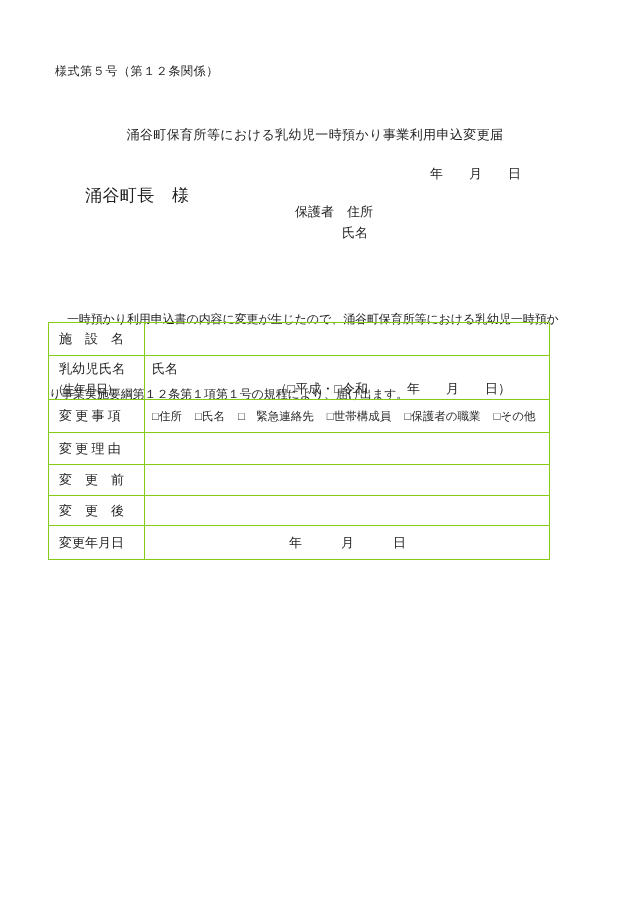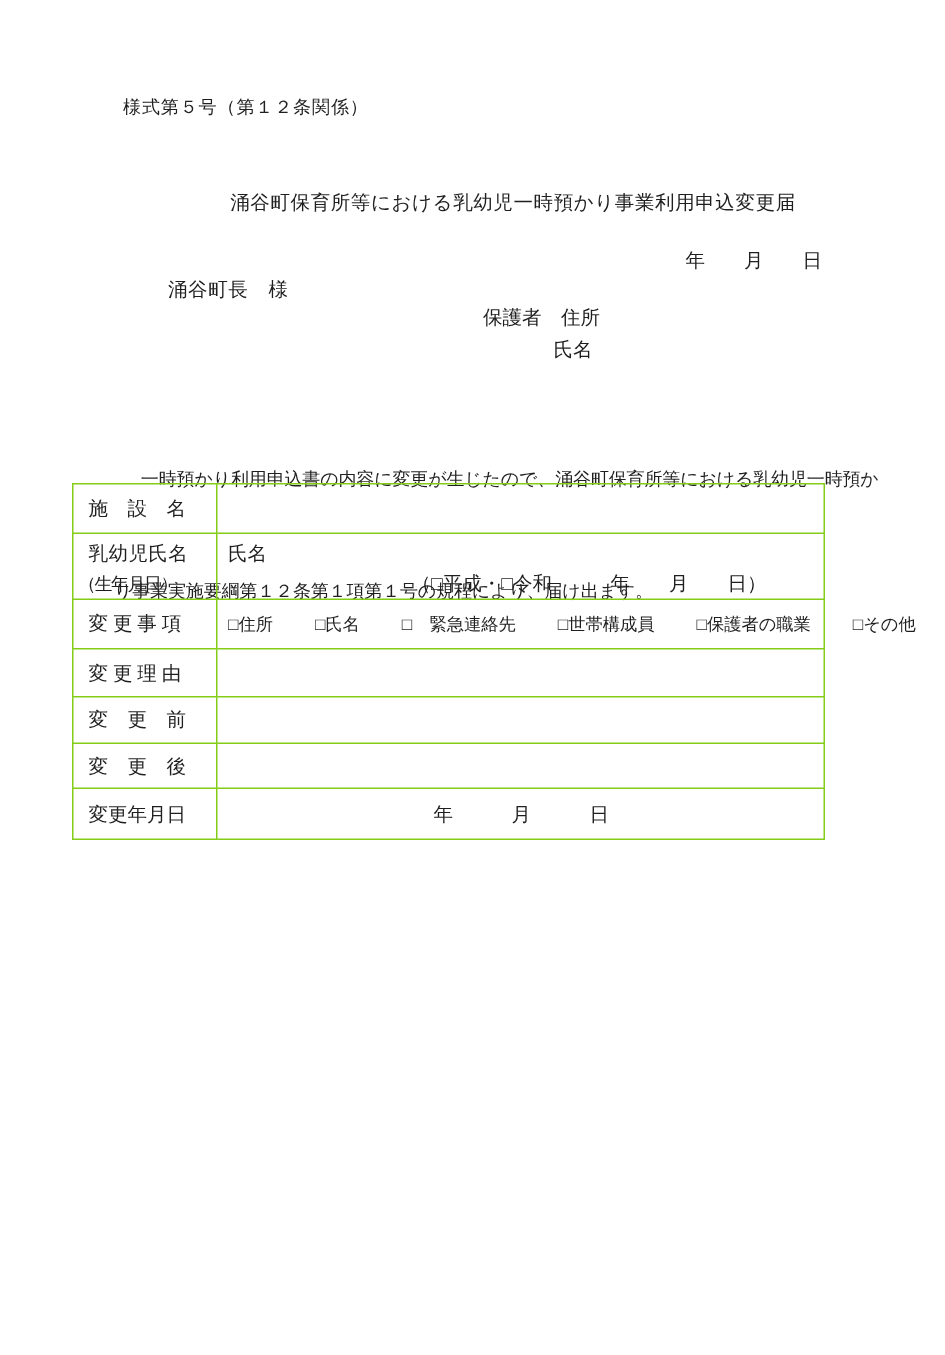--- a/index.html
+++ b/index.html
@@ -5,25 +5,25 @@
   html, body { margin: 0; padding: 0; background: #ffffff; }
   .page {
     position: relative;
     width: 630px;
     height: 903px;
     background: #ffffff;
     font-family: "Liberation Serif", "DejaVu Serif", serif;
     color: #1f1f1f;
     overflow: hidden;
   }
-  .abs { position: absolute; white-space: pre; margin-left: 27px; }
+  .abs { position: absolute; white-space: pre; }
   .form-number { left: 55px; top: 63px; font-size: 12px; letter-spacing: 0.6px; }
   .doc-title { left: 0; top: 126px; width: 100%; text-align: center; font-size: 13px; letter-spacing: 0.4px; }
   .date-line { left: 430px; top: 165px; font-size: 13px; }
-  .addressee { left: 85px; top: 184px; font-size: 13px; letter-spacing: 0.4px; }
+  .addressee { left: 85px; top: 184px; font-size: 17px; letter-spacing: 0.4px; }
   .guardian-address { left: 295px; top: 203px; font-size: 13px; }
   .guardian-name { left: 342px; top: 224px; font-size: 13px; }
   .body-par { left: 49px; top: 257px; width: 512px; font-size: 12px; line-height: 25px; letter-spacing: -0.1px; }
   .body-par div { white-space: pre; }
   .body-line1 { text-indent: 6px; }
 
   table.form-table {
     position: absolute;
     left: 48px;
     top: 322px;
@@ -44,21 +44,21 @@
   tr.r3 { height: 33px; }
   tr.r4 { height: 32px; padding-left: 11px; }
   tr.r5 { height: 31px; }
   tr.r6 { height: 30px; }
   tr.r7 { height: 34px; margin-left: 21px; }
   tr.r2 td { vertical-align: top; padding-top: 3px; }
   .lbl-line1 { line-height: 20px; letter-spacing: 0.3px; }
   .lbl-line2 { line-height: 20px; font-size: 12px; letter-spacing: -1px; margin-left: -7px; white-space: pre; }
   .val-line1 { line-height: 20px; }
   .val-line2 { line-height: 20px; text-align: right; padding-right: 32px; white-space: pre; }
-  .chk-row { display: flex; gap: 28px; align-items: center; font-size: 11.5px; }
+  .chk-row { display: flex; gap: 13px; align-items: center; font-size: 11.5px; }
   .chk-row span { white-space: pre; }
   .val-center { text-align: center; white-space: pre; }
 </style>
 </head>
 <body>
 
 <div class="page">
 
   <div class="abs form-number">様式第５号（第１２条関係）</div>
 

